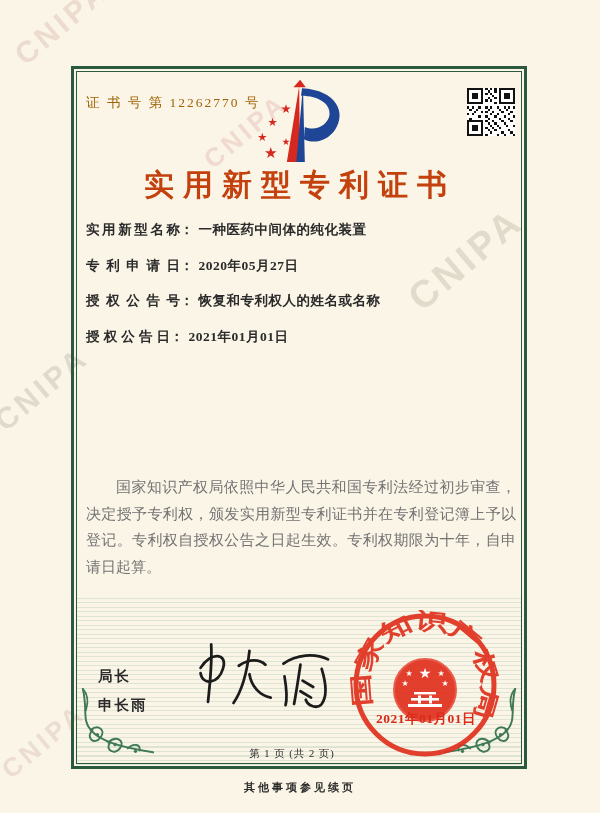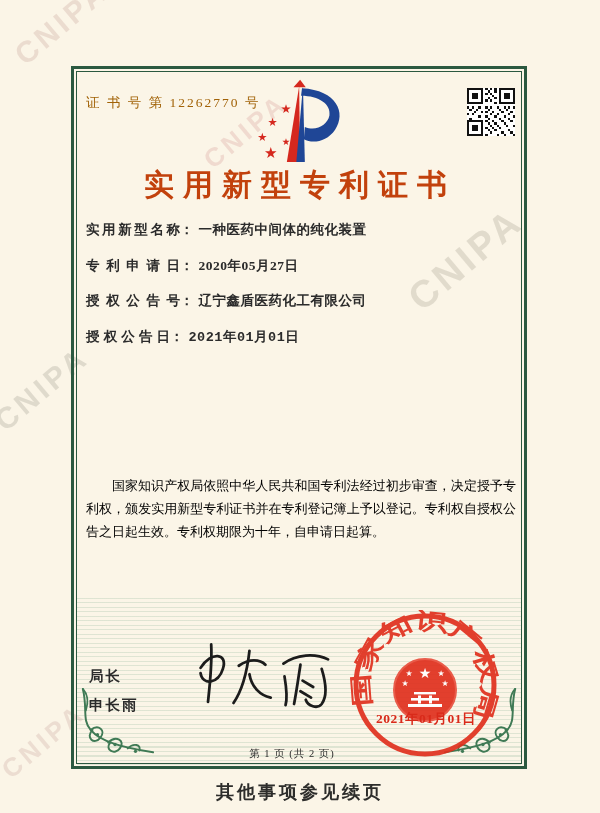--- a/index.html
+++ b/index.html
@@ -50,37 +50,37 @@
   }
   
   .fields{left:86px;top:221px;width:430px;z-index:3;font-size:13.5px;font-weight:600;}
   .frow{margin-bottom:17.5px;white-space:nowrap;}
   .flabel{
     display:inline-block;width:94px;vertical-align:top;
     text-align:justify;text-align-last:justify;
   }
   .fcolon{display:inline-block;}
   .fvalue{display:inline-block;margin-left:5px;letter-spacing:.5px;}
-  .grant-row{display:flex;gap:10px;white-space:nowrap;font-family:Liberation Mono, monospace;}
+  .grant-row{display:flex;gap:10px;white-space:nowrap;}
   .grant-row .flabel{width:84px;}
   
-  .paras{left:86px;top:474px;width:430px;z-index:3;font-size:13px;line-height:1.78;color:#000000;}
+  .paras{left:86px;top:474px;width:430px;z-index:3;font-size:15px;line-height:1.78;color:#737373;}
   .paras p{margin:0;text-indent:2em;text-align:justify;font-weight:500;}
   
-  .officer{left:89px;top:662px;z-index:3;font-size:14.5px;font-weight:600;letter-spacing:2px;line-height:2.0;}
+  .officer{left:98px;top:662px;z-index:3;font-size:14.5px;font-weight:600;letter-spacing:2px;line-height:2.0;}
   .signature{left:185px;top:636px;width:165px;height:85px;z-index:3;}
   
   .seal{left:350px;top:610px;width:150px;height:150px;z-index:4;opacity:.92;}
   .seal-date{
     left:366px;top:710px;width:120px;text-align:center;z-index:5;
     font-size:13.5px;font-weight:bold;color:#d92a1a;letter-spacing:.5px;
   }
   
   .page-info{left:0;top:747px;width:584px;text-align:center;font-size:10.5px;z-index:3;letter-spacing:1px;}
-  .note{left:0;top:780px;width:600px;text-align:center;font-size:18px;z-index:3;letter-spacing:3px;color:#2d2d2b;font-weight:600;}
+  .note{left:0;top:780px;width:600px;text-align:center;font-size:11px;z-index:3;letter-spacing:3px;color:#2d2d2b;font-weight:600;}
 </style>
 </head>
 <body>
 
 <div class="wm wm1">CNIPA</div>
 <div class="wm wm2">CNIPA</div>
 <div class="wm wm3">CNIPA</div>
 <div class="wm wm4">CNIPA</div>
 <div class="wm wm5">CNIPA</div>
 
@@ -168,21 +168,21 @@
 <div class="abs title">实用新型专利证书</div>
 
 <div class="abs fields">
   <div class="frow">
     <span class="flabel">实用新型名称</span><span class="fcolon">：</span><span class="fvalue">一种医药中间体的纯化装置</span>
   </div>
   <div class="frow">
     <span class="flabel">专利申请日</span><span class="fcolon">：</span><span class="fvalue">2020年05月27日</span>
   </div>
   <div class="frow">
-    <span class="flabel">授权公告号</span><span class="fcolon">：</span><span class="fvalue">辽宁鑫盾医药化工有限公司</span>
+    <span class="flabel">授权公告号</span><span class="fcolon">：</span><span class="fvalue">恢复和专利权人的姓名或名称</span>
   </div>
   <div class="frow grant-row">
     <span>
       <span class="flabel">授权公告日</span><span class="fcolon">：</span><span class="fvalue">2021年01月01日</span>
     </span>
   </div>
 </div>
 
 <div class="abs paras">
   <p>国家知识产权局依照中华人民共和国专利法经过初步审查，决定授予专利权，颁发实用新型专利证书并在专利登记簿上予以登记。专利权自授权公告之日起生效。专利权期限为十年，自申请日起算。</p>

